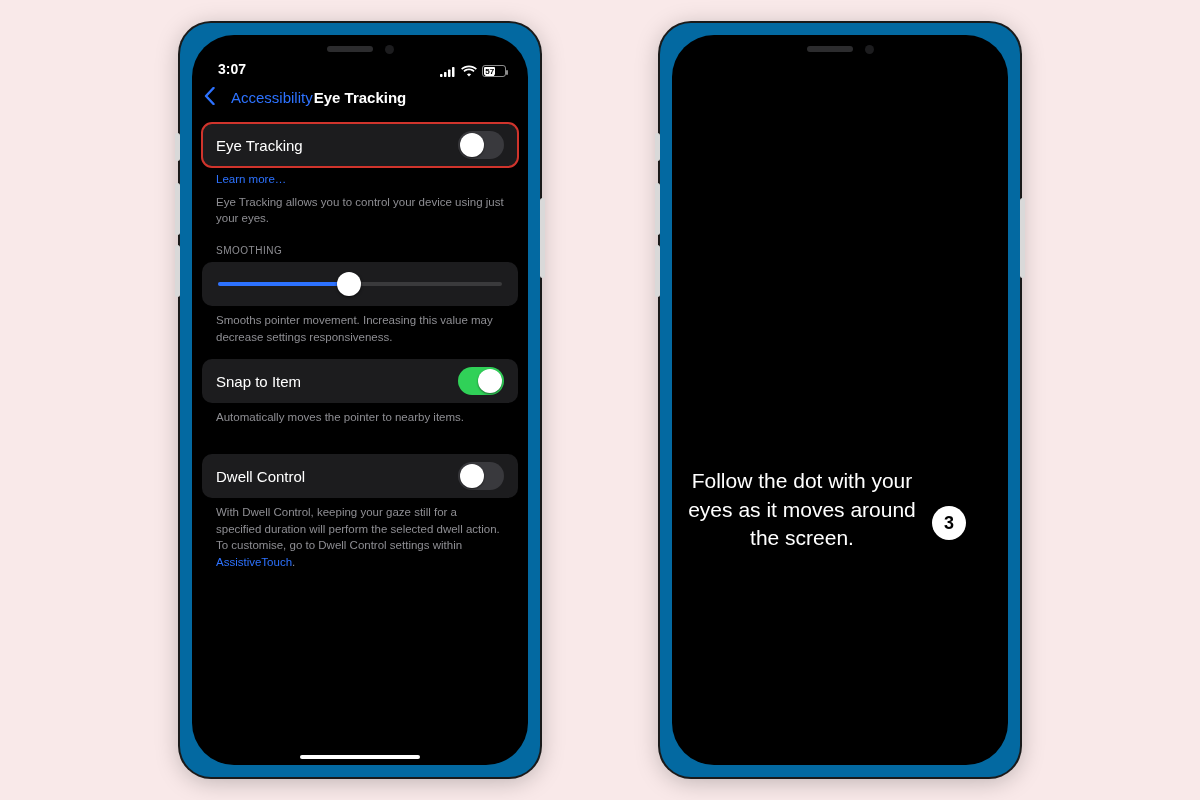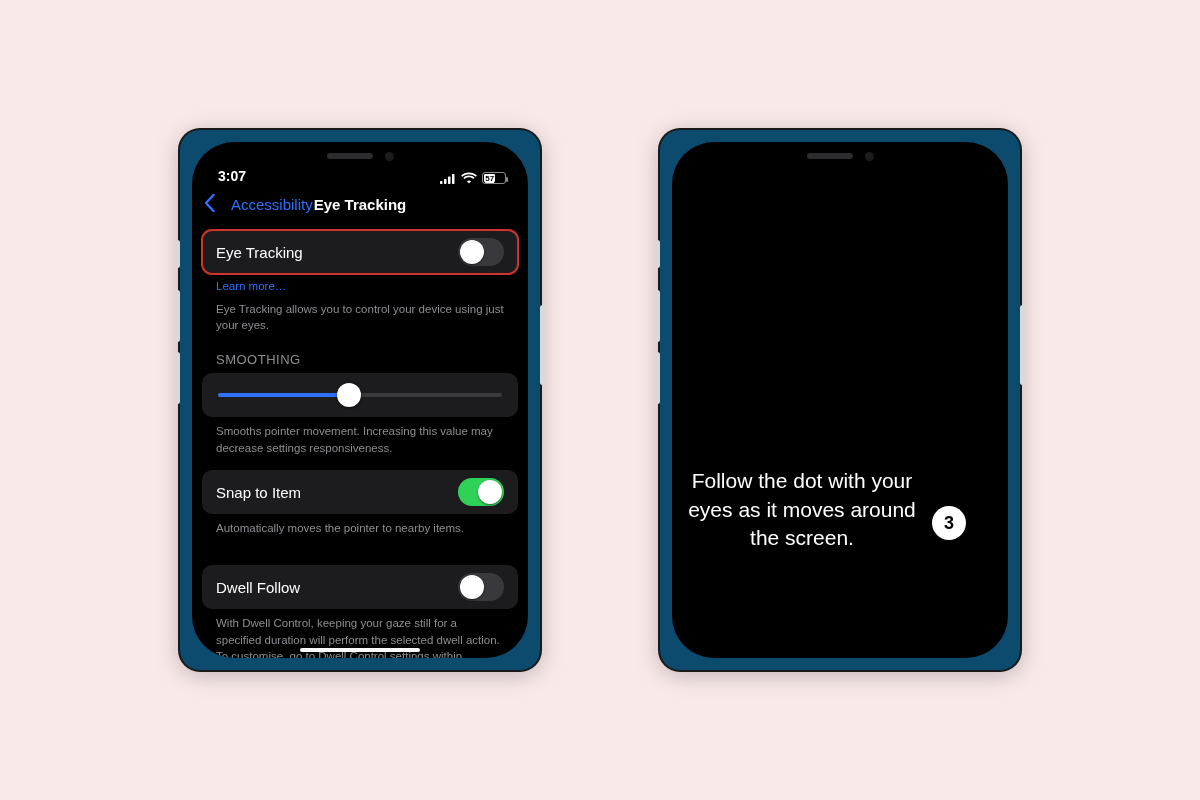--- a/index.html
+++ b/index.html
@@ -10,23 +10,23 @@
     display: flex;
     justify-content: center;
     align-items: center;
     gap: 120px;
   }
 
   
   .phone {
     position: relative;
     width: 360px;
-    height: 540px;
-    background: #0c4a6e;
-    border-radius: 20px;
+    height: 754px;
+    background: #0369a1;
+    border-radius: 31px;
     box-shadow: 0 0 0 2px #1a1a1a, 0 4px 24px rgba(0,0,0,.25);
   }
   .screen {
     position: absolute;
     inset: 12px;
     background: #000;
     border-radius: 42px;
     overflow: hidden;
     color: #fff;
   }
@@ -102,21 +102,21 @@
     display:flex; align-items:center; justify-content:space-between;
     font-size:15px;
   }
   .highlight { outline:2px solid #d0342c; outline-offset:-1px; }
   .caption {
     font-size:11.5px; color:#8e8e93; line-height:1.45;
     padding:6px 14px 0 14px;
   }
   .caption a, .link { color:#2d72ff; text-decoration:none; }
   .section-label {
-    font-size:13px; color:#8e8e93; letter-spacing:.5px;
+    font-size:10px; color:#8e8e93; letter-spacing:.5px;
     padding: 18px 14px 6px 14px;
   }
   .slider-row {
     background:#1c1c1e; border-radius:10px; height:44px;
     display:flex; align-items:center; padding:0 16px;
   }
   .slider {
     position:relative; flex:1; height:4px; background:#3a3a3c; border-radius:2px;
   }
   .slider .fill { position:absolute; left:0; top:0; height:100%; background:#2d72ff; border-radius:2px; }
@@ -243,21 +243,21 @@
           </span>
       </div>
       <div class="caption">Automatically moves the pointer to nearby items.</div>
 
       <div class="gap"></div>
 
 
       <div class="gap"></div>
 
       <div class="row">
-        <span>Dwell Follow</span>
+        <span>Dwell Control</span>
         <span class="toggle off">
             <span class="knob2"></span>
           </span>
       </div>
       <div class="caption">
         <span>With Dwell Control, keeping your gaze still for a specified duration will perform the selected dwell action. To customise, go to Dwell Control settings within </span><span class="link">AssistiveTouch</span><span>.</span>
       </div>
     </div>
 
     <div class="home-bar"></div>

